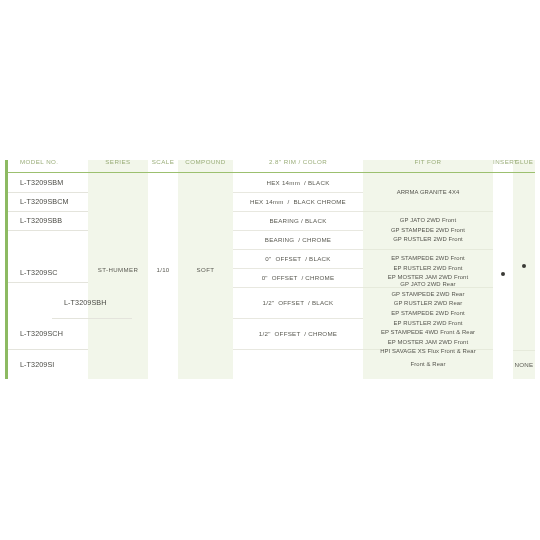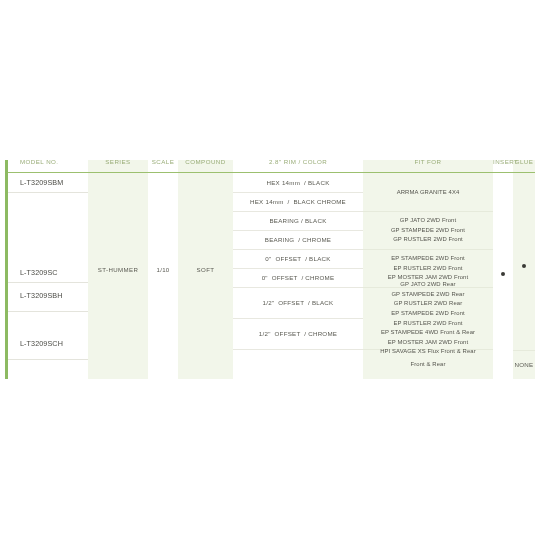--- a/index.html
+++ b/index.html
@@ -173,23 +173,26 @@
       <div class="th th-fitfor">FIT FOR</div>
       <div class="th th-insert">INSERT</div>
       <div class="th th-glue">GLUE</div>
     </div>
 
     <div class="cell span-series">ST-HUMMER</div>
     <div class="cell span-scale">1/10</div>
     <div class="cell span-compound">SOFT</div>
 
     <div class="cell model" style="top:19px;  height:19px;">L-T3209SBM</div>
+    <div class="cell model" style="top:38px;  height:19px;">L-T3209SBCM</div>
+    <div class="cell model" style="top:57px;  height:19px;">L-T3209SBB</div>
     <div class="cell model" style="top:109px; height:19px;">L-T3209SC</div>
-    <div class="cell model" style="top:126px; height:31px;">L-T3209SBH</div>
-    <div class="cell model" style="top:174px; height:31px;">L-T3209SCH</div>
+    <div class="cell model" style="top:133px; height:31px;margin-left:44px;">L-T3209SBH</div>
+    <div class="cell model" style="top:164px; height:31px;">L-T3209SCH</div>
+    <div class="cell model" style="top:195px; height:29px; border-bottom:none;">L-T3209SI</div>
 
     <div class="cell rim" style="top:19px;  height:19px;">HEX 14mm  / BLACK</div>
     <div class="cell rim" style="top:38px;  height:19px;">HEX 14mm  /  BLACK CHROME</div>
     <div class="cell rim" style="top:57px;  height:19px;">BEARING / BLACK</div>
     <div class="cell rim" style="top:76px;  height:19px;">BEARING  / CHROME</div>
     <div class="cell rim" style="top:95px;  height:19px;">0"  OFFSET  / BLACK</div>
     <div class="cell rim" style="top:114px; height:19px;">0"  OFFSET  / CHROME</div>
     <div class="cell rim" style="top:133px; height:31px;">1/2"  OFFSET  / BLACK</div>
     <div class="cell rim" style="top:164px; height:31px;">1/2"  OFFSET  / CHROME</div>
     <div class="cell rim" style="top:195px; height:29px; border-bottom:none;"></div>

